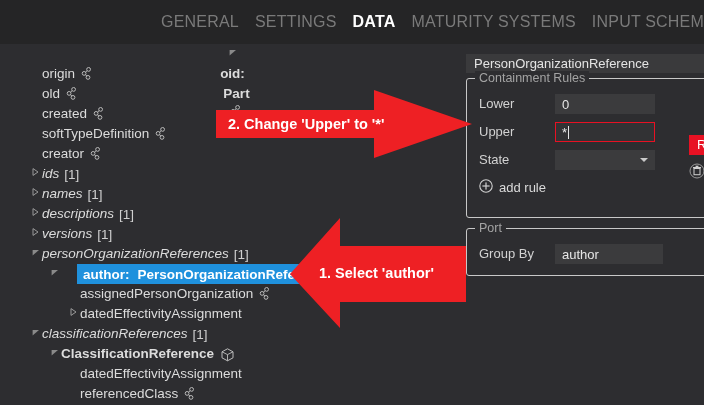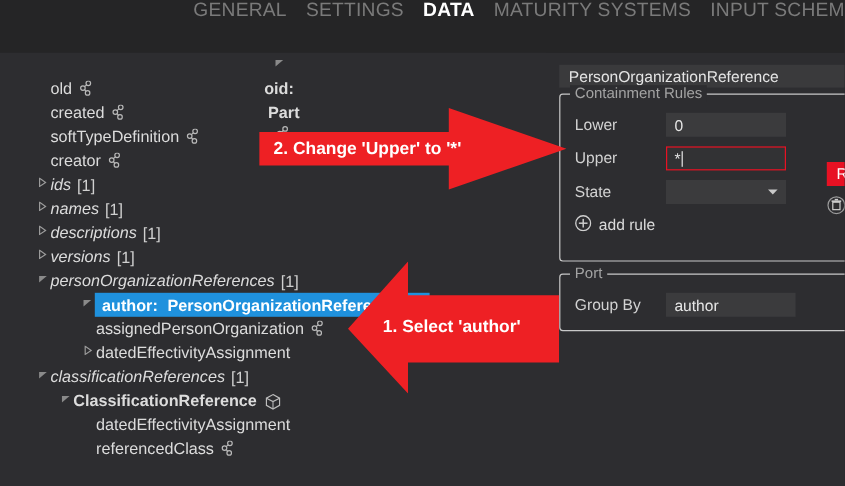--- a/index.html
+++ b/index.html
@@ -17,21 +17,21 @@
     color: #d8d8d8;
   }
 
   
   #tabbar {
     position: absolute;
     left: 0; top: 0;
     width: 704px; height: 44px;
     background: #252526;
     display: flex;
-    align-items: flex-start;
+    align-items: center;
     justify-content: flex-end;
     box-sizing: border-box;
     padding-right: 0px;
   }
   .tab {
     font-size: 16px;
     letter-spacing: 0.2px;
     color: #7a7a7a;
     padding: 0 8px;
     white-space: nowrap;
@@ -244,20 +244,30 @@
         <span class="label" style="margin-left: 8px;">Part</span>
         <span class="linkicon"><svg width="11" height="13" viewBox="0 0 11 13">
             <circle cx="7.6" cy="2.4" r="1.9" fill="none" stroke="#b9b9b9" stroke-width="1"></circle>
             <circle cx="3.1" cy="6.4" r="1.9" fill="none" stroke="#b9b9b9" stroke-width="1"></circle>
             <circle cx="7.0" cy="10.4" r="1.9" fill="none" stroke="#b9b9b9" stroke-width="1"></circle>
             <path d="M6.2 3.7 L4.4 5.2 M4.5 7.6 L5.8 9.1" stroke="#b9b9b9" stroke-width="1" fill="none"></path>
           </svg></span>
       </div>
       <div class="row" style="padding-left: 29px;">
         <span class="exp"></span>
+        <span class="label">origin</span>
+        <span class="linkicon"><svg width="11" height="13" viewBox="0 0 11 13">
+            <circle cx="7.6" cy="2.4" r="1.9" fill="none" stroke="#b9b9b9" stroke-width="1"></circle>
+            <circle cx="3.1" cy="6.4" r="1.9" fill="none" stroke="#b9b9b9" stroke-width="1"></circle>
+            <circle cx="7.0" cy="10.4" r="1.9" fill="none" stroke="#b9b9b9" stroke-width="1"></circle>
+            <path d="M6.2 3.7 L4.4 5.2 M4.5 7.6 L5.8 9.1" stroke="#b9b9b9" stroke-width="1" fill="none"></path>
+          </svg></span>
+      </div>
+      <div class="row" style="padding-left: 29px;">
+        <span class="exp"></span>
         <span class="label">old</span>
         <span class="linkicon"><svg width="11" height="13" viewBox="0 0 11 13">
             <circle cx="7.6" cy="2.4" r="1.9" fill="none" stroke="#b9b9b9" stroke-width="1"></circle>
             <circle cx="3.1" cy="6.4" r="1.9" fill="none" stroke="#b9b9b9" stroke-width="1"></circle>
             <circle cx="7.0" cy="10.4" r="1.9" fill="none" stroke="#b9b9b9" stroke-width="1"></circle>
             <path d="M6.2 3.7 L4.4 5.2 M4.5 7.6 L5.8 9.1" stroke="#b9b9b9" stroke-width="1" fill="none"></path>
           </svg></span>
       </div>
       <div class="row" style="padding-left: 29px;">
         <span class="exp"></span>
@@ -317,21 +327,21 @@
         <span class="label">versions</span>
         <span class="count" style="font-style: normal;">[1]</span>
       </div>
       <div class="row italic" style="padding-left: 29px;">
         <span class="exp"><svg width="8" height="7" viewBox="0 0 8 7">
             <polygon points="0.6,1 7,1 0.6,6.4" fill="#8a8a8a"></polygon>
           </svg></span>
         <span class="label">personOrganizationReferences</span>
         <span class="count" style="font-style: normal;">[1]</span>
       </div>
-      <div class="row bold" style="padding-left: 66px;">
+      <div class="row bold" style="padding-left: 48px; gap: 16px;">
         <span class="exp"><svg width="8" height="7" viewBox="0 0 8 7">
             <polygon points="0.6,1 7,1 0.6,6.4" fill="#8a8a8a"></polygon>
           </svg></span>
         <span class="selbox">
           <span class="seltext">author:</span>
           <span class="seltype">PersonOrganizationReference</span>
           <span class="cubeicon"><svg width="13" height="14" viewBox="0 0 13 14">
               <path d="M6.5 0.8 L12 3.8 L12 9.8 L6.5 12.8 L1 9.8 L1 3.8 Z" fill="none" stroke="#ffffff" stroke-width="1"></path>
               <path d="M1 3.8 L6.5 6.6 L12 3.8 M6.5 6.6 L6.5 12.8" fill="none" stroke="#ffffff" stroke-width="0.9"></path>
             </svg></span>

